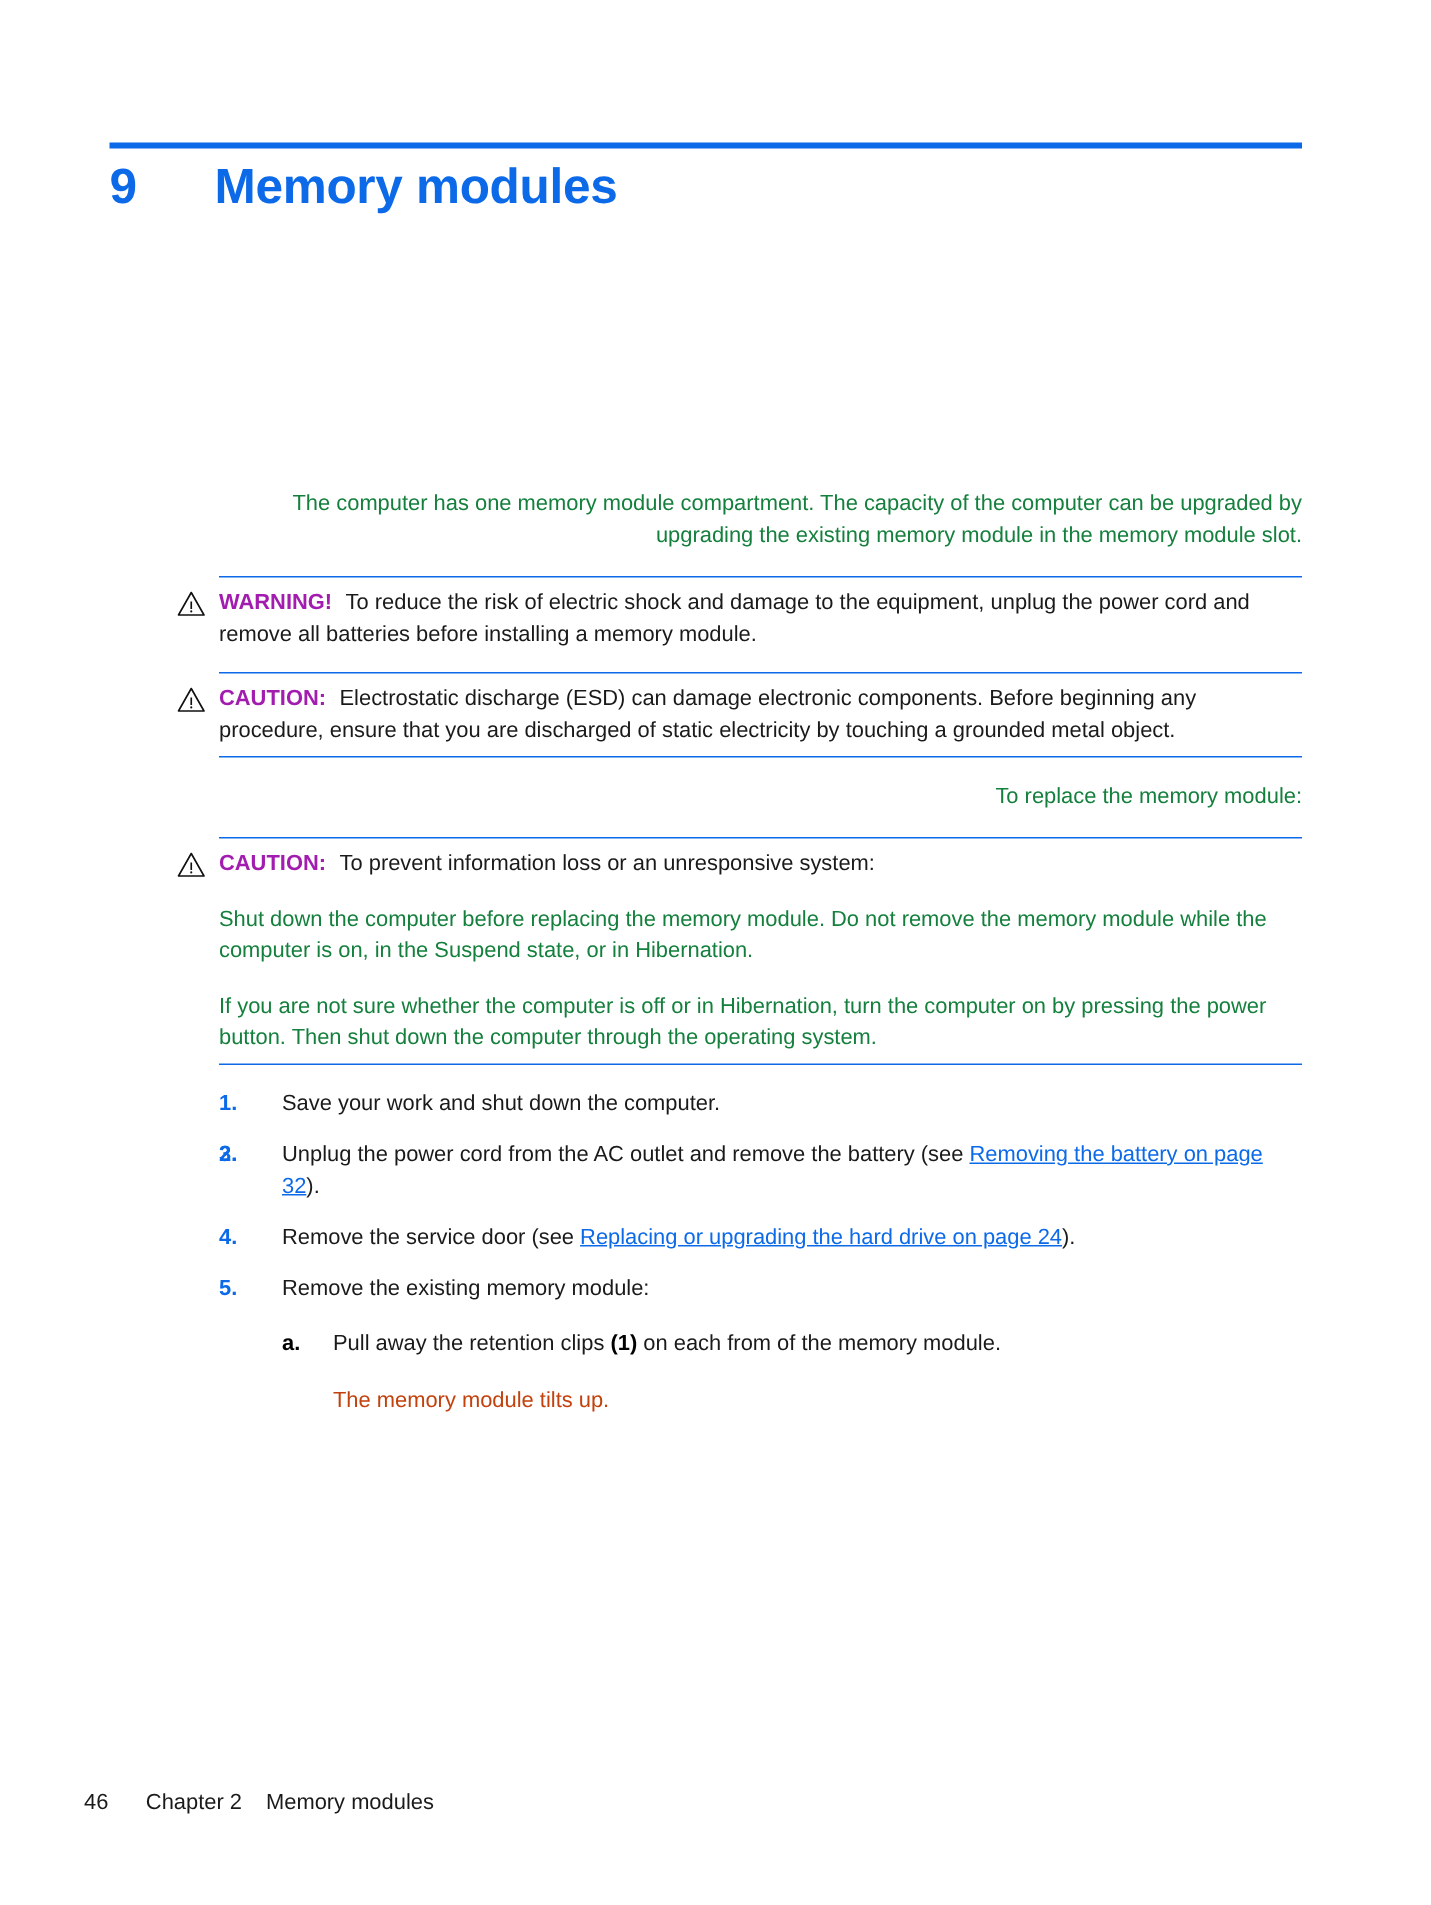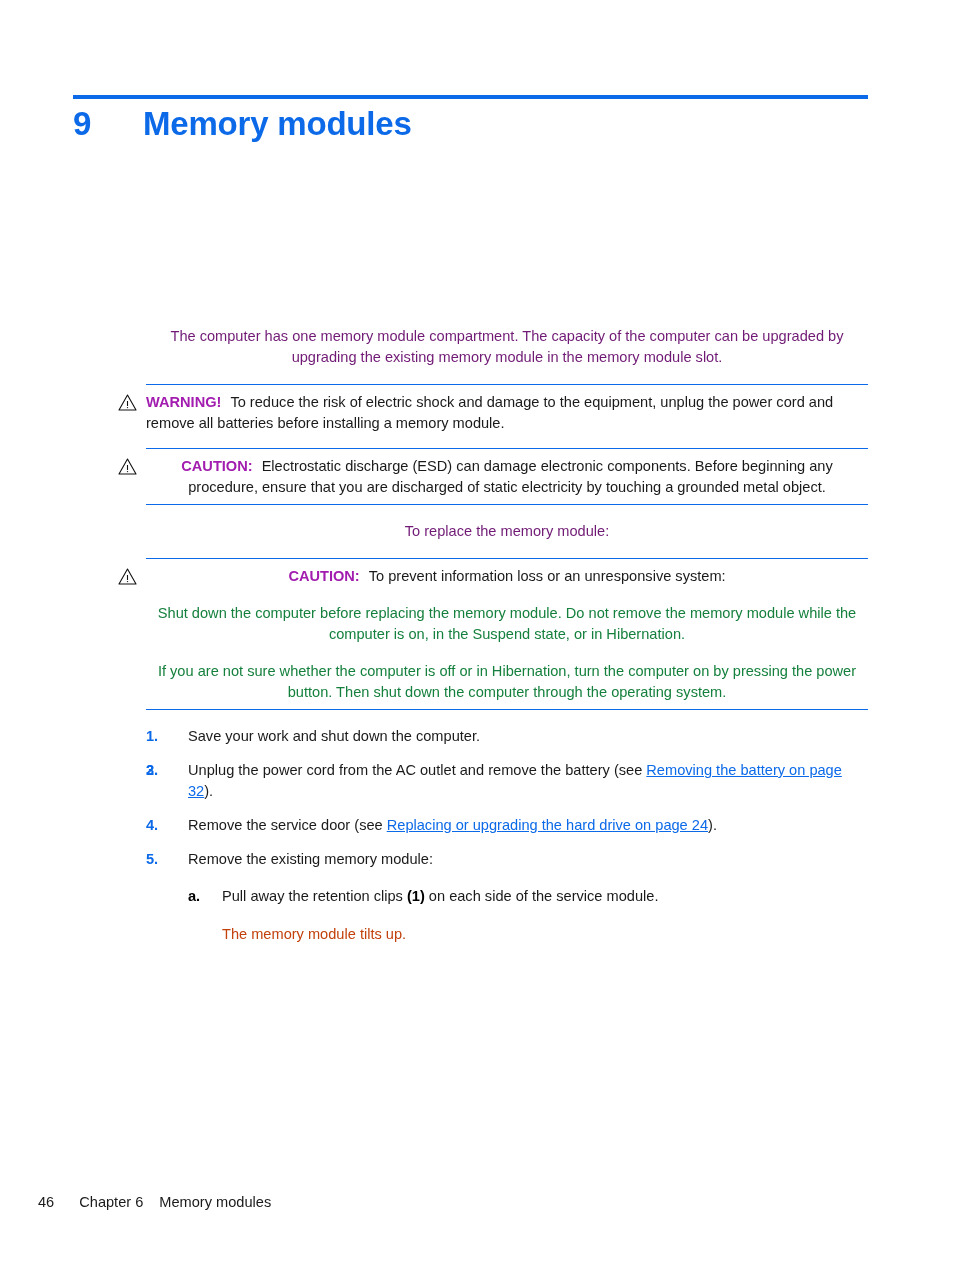--- a/index.html
+++ b/index.html
@@ -58,37 +58,36 @@
     position: absolute;
     left: 146px;
     top: 326px;
     width: 722px;
   }
 
   p.para {
     margin: 0;
     font-size: 14.6px;
     line-height: 21px;
-    color: #701a75;
-    text-align: center;
+    color: #15803d;
+    text-align: right;
   }
   .spacer-14 { height: 14px; }
   .spacer-16 { height: 16px; }
 
   
   .notice {
     position: relative;
     border-top: 1.4px solid #0c6ae8;
     padding-top: 7px;
     margin-left: 0;
   }
   .notice.with-bottom {
     border-bottom: 1.4px solid #0c6ae8;
     padding-bottom: 6px;
-    text-align: center;
   }
   .notice-icon {
     position: absolute;
     left: -28px;
     top: 9px;
     width: 19px;
     height: 17px;
   }
   .notice-icon svg { display: block; }
   .notice-body {
@@ -165,21 +164,21 @@
   a.doclink {
     color: #0c6ae8;
     text-decoration: underline;
   }
 
   b.inlinebold { font-weight: bold; color: #000; }
 
   
   .footer {
     position: absolute;
-    left: 38px;
+    left: 56px;
     top: 1192px;
     font-size: 14.6px;
     line-height: 20px;
     color: #1a1a1a;
     display: flex;
     align-items: baseline;
   }
   .footer .pagenum { margin-right: 25px; }
   .footer .chaplabel { margin-right: 16px; }
 </style>
@@ -272,30 +271,30 @@
       <li>
         <span class="marker">4.</span><span>Remove the service door (see </span><a class="doclink" href="#">Replacing or upgrading the hard drive on page 24</a><span>).</span>
       </li>
 
       <li>
         <span class="marker">5.</span>
         <span>Remove the existing memory module:</span>
 
         <ol class="alist">
           <li>
-            <span class="marker-a">a.</span><span>Pull away the retention clips </span><b class="inlinebold">(1)</b><span> on each side of the service module.</span>
+            <span class="marker-a">a.</span><span>Pull away the retention clips </span><b class="inlinebold">(1)</b><span> on each from of the memory module.</span>
           </li>
         </ol>
 
         <p class="sub-note">The memory module tilts up.</p>
       </li>
 
     </ol>
 
   </div>
 
   <div class="footer">
     <span class="pagenum">46</span>
-    <span class="chaplabel">Chapter 6</span>
+    <span class="chaplabel">Chapter 2</span>
     <span>Memory modules</span>
   </div>
 
 </div>
 
 </body></html>

